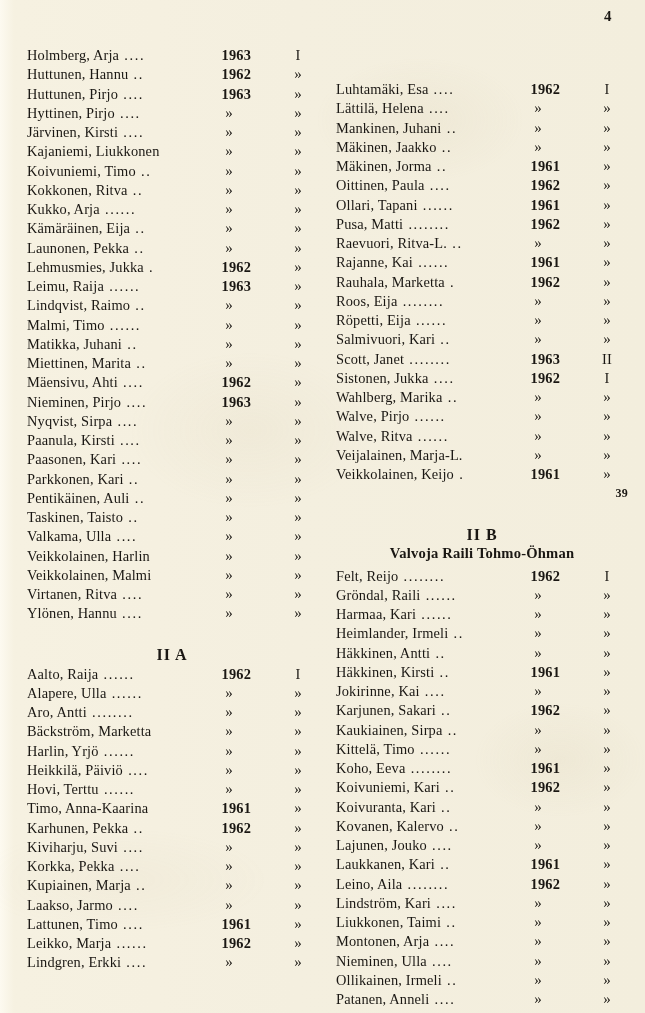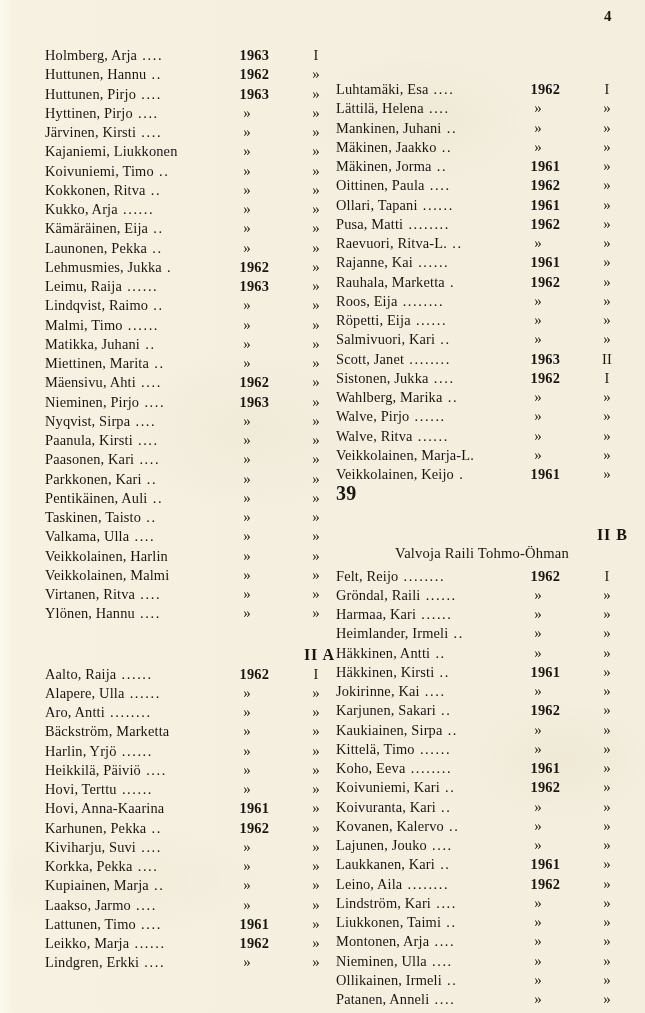--- a/index.html
+++ b/index.html
@@ -55,21 +55,21 @@
   .columns {
     position: absolute;
     top: 46px;
     left: 0;
     width: 645px;
   }
   .col {
     position: absolute;
     top: 0;
   }
-  .col-left  { left: 45px;  width: 290px; }
+  .col-left  { left: 27px;  width: 290px; }
   .col-right { left: 336px; width: 292px; margin-top: 34px; }
 
   .entry {
     position: relative;
     height: 19.25px;
     line-height: 19.25px;
     font-size: 14.4px;
     white-space: nowrap;
     letter-spacing: .15px;
   }
@@ -102,38 +102,39 @@
     font-size: 15px;
   }
   
   .entry .yr.ditto { text-align: center; width: 44px; }
 
   .leader {
     letter-spacing: 1.6px;
   }
 
   .total {
-    font-size: 20px;
+    font-size: 12px;
     font-weight: bold;
     line-height: 19.25px;
     height: 19.25px;
     letter-spacing: .3px;
+    text-align: right;
   }
 
   .class-head {
-    text-align: right;
+    text-align: center;
     font-weight: bold;
     font-size: 16px;
     letter-spacing: 1px;
     padding-top: 18px;
     padding-bottom: 1px;
   }
   .class-sub {
     text-align: center;
-    font-weight: normal;
+    font-weight: bold;
     font-size: 14.6px;
     letter-spacing: .2px;
     padding-bottom: 5px;
   }
   .gap-after-total { height: 4px; }
 </style>
 </head>
 <body>
 
 <div class="paper-tint"></div>
@@ -329,21 +330,21 @@
             <span class="nm">Heikkilä, Päiviö<span class="leader"> ....</span></span>
             <span class="yr ditto">»</span>
             <span class="rn ditto">»</span>
           </div>
           <div class="entry">
             <span class="nm">Hovi, Terttu<span class="leader"> ......</span></span>
             <span class="yr ditto">»</span>
             <span class="rn ditto">»</span>
           </div>
           <div class="entry">
-            <span class="nm">Hovi, Anna-Kaarina</span>
+            <span class="nm">Timo, Anna-Kaarina</span>
             <span class="yr">1961</span>
             <span class="rn ditto">»</span>
           </div>
           <div class="entry">
             <span class="nm">Karhunen, Pekka<span class="leader"> ..</span></span>
             <span class="yr">1962</span>
             <span class="rn ditto">»</span>
           </div>
           <div class="entry">
             <span class="nm">Kiviharju, Suvi<span class="leader"> ....</span></span>
@@ -473,21 +474,21 @@
             <span class="nm">Walve, Pirjo<span class="leader"> ......</span></span>
             <span class="yr ditto">»</span>
             <span class="rn ditto">»</span>
           </div>
           <div class="entry">
             <span class="nm">Walve, Ritva<span class="leader"> ......</span></span>
             <span class="yr ditto">»</span>
             <span class="rn ditto">»</span>
           </div>
           <div class="entry">
-            <span class="nm">Veikkolainen, Marja-L.</span>
+            <span class="nm">Veijalainen, Marja-L.</span>
             <span class="yr ditto">»</span>
             <span class="rn ditto">»</span>
           </div>
           <div class="entry">
             <span class="nm">Veikkolainen, Keijo<span class="leader"> .</span></span>
             <span class="yr">1961</span>
             <span class="rn ditto">»</span>
           </div>
         </div>
         <div class="total">39</div>

